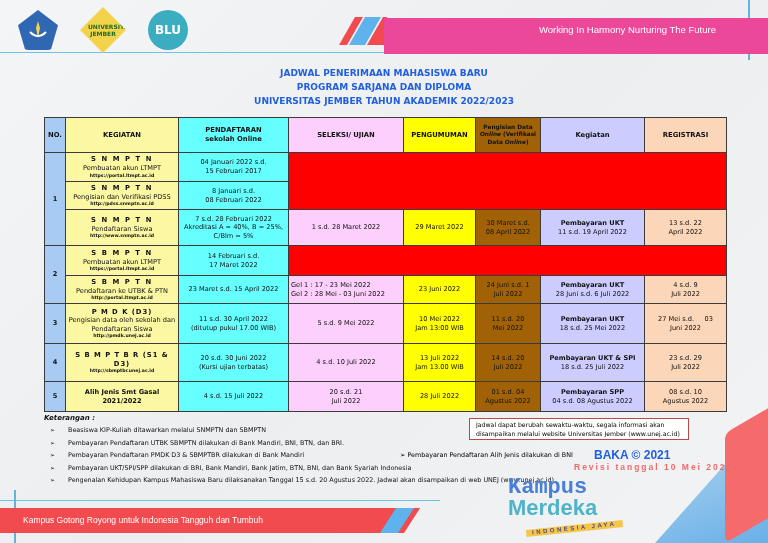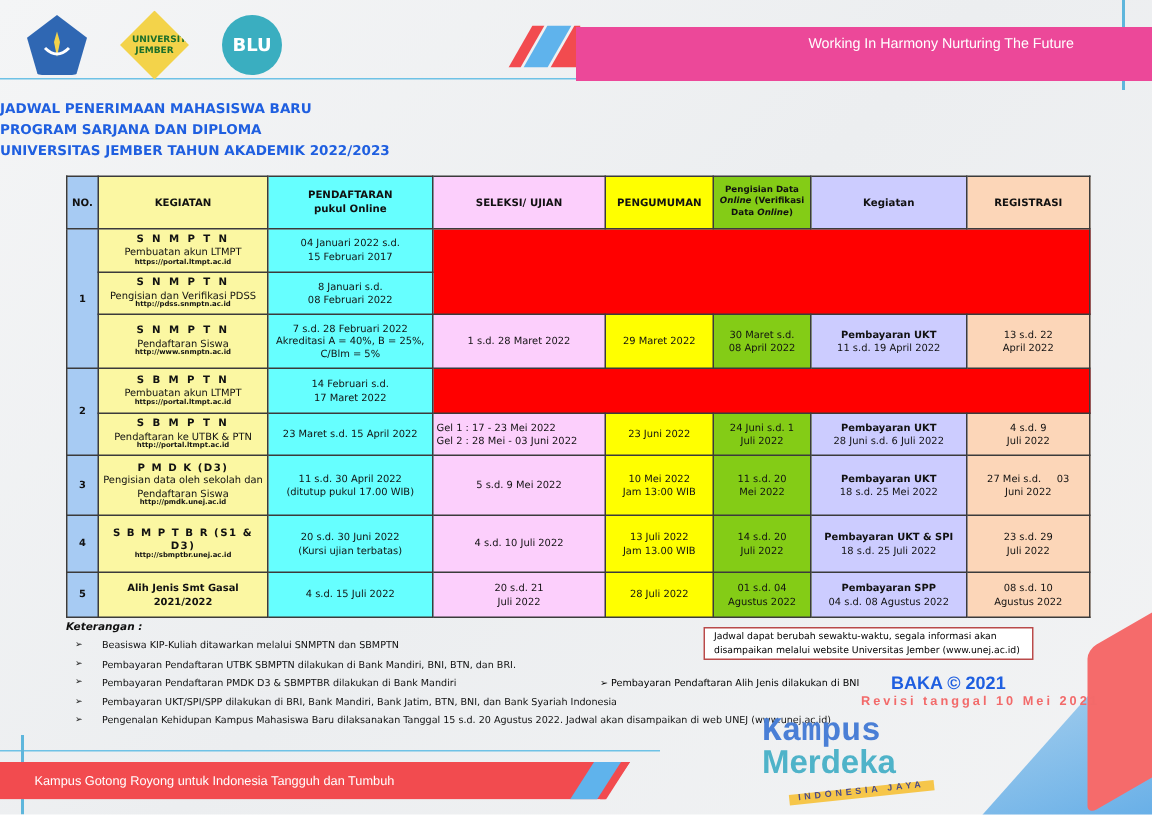--- a/index.html
+++ b/index.html
@@ -9,27 +9,27 @@
   .logos { position:absolute; left:18px; top:10px; display:flex; gap:22px; }
   .logo { width:40px; height:40px; border-radius:50%; display:flex; align-items:center; justify-content:center; font-weight:bold; color:#fff; font-size:11px; }
   .logo.kemdik { background:#2f67b3; border-radius:10px; transform:rotate(0deg); clip-path:polygon(50% 0,100% 38%,82% 100%,18% 100%,0 38%); }
   .logo.unej { background:#f3d34a; clip-path:polygon(50% 0,100% 50%,50% 100%,0 50%); color:#1b6e2a; font-size:6px; width:46px; height:46px; margin-top:-3px;}
   .logo.blu { background:#3aaec0; font-size:12px; }
   .top-bar { position:absolute; left:384px; top:18px; width:384px; height:36px; background:#ec4899; }
   .top-bar span { position:absolute; right:52px; top:6px; color:#fff; font-family:"Liberation Sans", sans-serif; font-size:9.5px; }
   .stripes { position:absolute; left:327px; top:17px; width:60px; height:28px; }
   .line-h { position:absolute; height:1px; background:#6ec2e6; }
   .line-v { position:absolute; width:2px; background:#5eb6dc; }
-  .title { position:absolute; left:0; width:768px; text-align:left; color:#1f5fe0; font-weight:bold; font-family:"DejaVu Sans", sans-serif; font-size:9px; }
+  .title { position:absolute; left:0; width:768px; text-align:center; color:#1f5fe0; font-weight:bold; font-family:"DejaVu Sans", sans-serif; font-size:9px; }
   table.sched { position:absolute; left:44px; top:117px; border-collapse:collapse; font-family:"DejaVu Sans", sans-serif; font-size:6.6px; color:#111; }
   table.sched td, table.sched th { border:1px solid #3b3b3b; padding:0 2px; text-align:center; vertical-align:middle; line-height:1.3; }
   th { font-weight:bold; font-size:6.8px; }
   .c-no { background:#a7cbf3; } .c-keg { background:#fbf7a2; text-align:center; }
   .c-pen { background:#66ffff; } .c-sel { background:#fccffc; } .c-umum { background:#ffff00; }
-  .c-isi { background:#84cc16; } .c-kg2 { background:#ccccff; } .c-reg { background:#fcd6b8; }
+  .c-isi { background:#a16207; } .c-kg2 { background:#ccccff; } .c-reg { background:#fcd6b8; }
   .c-red { background:#ff0000; }
   .k-title { font-weight:bold; letter-spacing:1.6px; font-size:6.8px; }
   .k-sub { font-size:6.6px; }
   .k-url { font-size:4.6px; font-weight:bold; }
   .bold { font-weight:bold; }
   .notes { position:absolute; left:44px; top:414px; font-size:6.4px; color:#111; }
   .notes .head { font-weight:bold; font-style:italic; font-size:7px; margin-bottom:2px; }
   .notes .item { position:relative; padding-left:24px; height:12.5px; line-height:12.5px; white-space:nowrap; }
   .notes .item::before { content:"➢"; position:absolute; left:6px; font-size:6px; }
   .note-side { position:absolute; left:400px; top:451px; font-size:6.4px; white-space:nowrap; }
@@ -94,21 +94,21 @@
       <col style="width:65px">
       <col style="width:104px">
       <col style="width:82px">
   </colgroup>
   <tbody>
       <tr style="height:35px">
     <th class="c-no">NO.</th>
     <th class="c-keg" style="text-align:center !important">KEGIATAN</th>
     <th class="c-pen">
           <div>PENDAFTARAN</div>
-          <div>pukul Online</div>
+          <div>sekolah Online</div>
         </th>
     <th class="c-sel">SELEKSI/ UJIAN</th>
     <th class="c-umum">PENGUMUMAN</th>
     <th class="c-isi" style="font-size:5.8px">
       <div>Pengisian Data</div>
       <div><i>Online</i><span> (Verifikasi</span></div>
       <div><span>Data </span><i>Online</i><span>)</span></div>
     </th>
     <th class="c-kg2">Kegiatan</th>
     <th class="c-reg">REGISTRASI</th>

